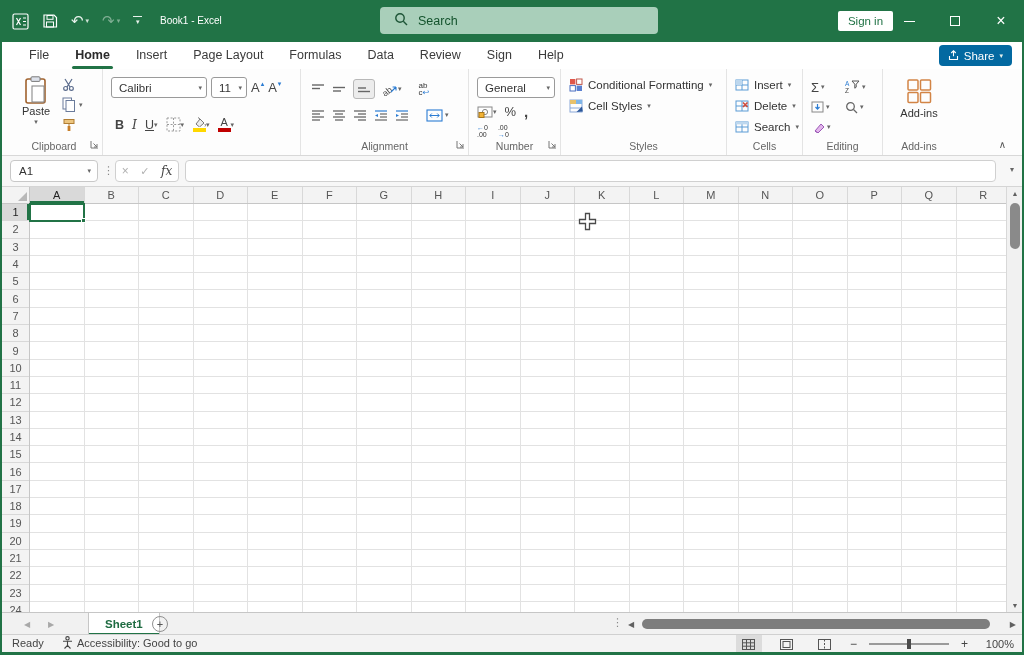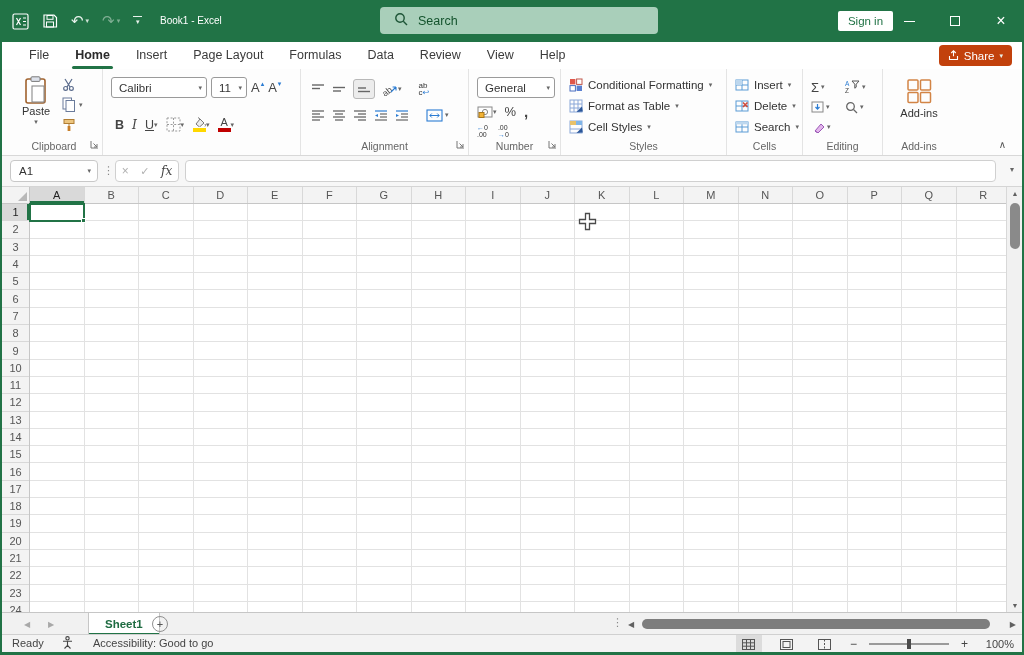--- a/index.html
+++ b/index.html
@@ -25,21 +25,21 @@
   .wbtn .maxbox { width:10px; height:10px; border:1.3px solid #fff; }
   .wbtn.close { font-size:16px; }
 
   
   .tabrow { position:absolute; left:2px; right:2px; top:42px; height:27px; background:#ffffff; }
   .tabs { display:flex; padding-left:14px; height:27px; }
   .tab { padding:0 13px; line-height:26px; font-size:12.5px; color:#3b3b3b; position:relative; }
   .tab.active { font-weight:700; color:#2b2b2b; }
   .tab.active::after { content:""; position:absolute; left:10px; right:10px; bottom:0; height:3px; background:#217346; border-radius:2px; }
   .sharewrap { position:absolute; right:10px; top:3px; }
-  .sharebtn { height:21px; background:#c2410c; border-radius:4px; color:#fff; font-size:11.5px; display:flex; align-items:center; gap:5px; padding:0 9px; }
+  .sharebtn { height:21px; background:#0369a1; border-radius:4px; color:#fff; font-size:11.5px; display:flex; align-items:center; gap:5px; padding:0 9px; }
   .sharebtn .dd { font-size:7px; color:#e8f2ec; }
 
   
   .ribbon { position:absolute; left:2px; right:2px; top:69px; height:87px; background:#fdfdfd; border-bottom:1px solid #d8d8d8; display:flex; padding-left:4px; }
   .rgroup { position:relative; border-right:1px solid #e4e4e4; display:flex; flex-direction:column; padding-top:5px; }
   .rg-content { flex:1; }
   .rg-label { height:16px; text-align:center; font-size:10.5px; color:#666; line-height:14px; position:relative; }
   .launcher { position:absolute; right:3px; bottom:3px; }
   .ddv { font-size:7px; color:#666; }
   .sbtn { display:inline-flex; align-items:center; justify-content:center; }
@@ -146,21 +146,21 @@
   .newsheet { position:absolute; left:150px; top:3px; width:16px; height:16px; border:1px solid #909090; border-radius:50%; display:flex; align-items:center; justify-content:center; font-size:11px; color:#555; }
   .grip { position:absolute; left:610px; top:3px; color:#888; font-size:11px; }
   .hscroll { position:absolute; left:626px; right:18px; top:0; height:22px; }
   .hscroll .sarr { position:absolute; top:7px; font-size:8px; color:#606060; }
   .hscroll .sarr.l { left:0; } .hscroll .sarr.r { right:-12px; }
   .hthumb { position:absolute; left:14px; right:14px; top:6px; height:10px; background:#7d7d7d; border-radius:5px; }
 
   
   .statusbar { position:absolute; left:2px; right:2px; top:634px; height:18px; background:#f3f3f3; border-top:1px solid #d0d0d0; font-size:11px; color:#444; }
   .st-ready { position:absolute; left:10px; top:2px; }
-  .st-access { position:absolute; left:60px; top:1px; display:flex; align-items:center; gap:20px; }
+  .st-access { position:absolute; left:60px; top:1px; display:flex; align-items:center; gap:4px; }
   .st-right { position:absolute; right:8px; top:0; height:18px; display:flex; align-items:center; gap:12px; }
   .viewbtn { display:flex; align-items:center; justify-content:center; width:26px; height:18px; }
   .viewbtn.pressed { background:#dcdcdc; }
   .zoomtrack { position:relative; width:80px; height:2px; background:#9a9a9a; }
   .zoomthumb { position:absolute; left:38px; top:-4px; width:4px; height:10px; background:#4a4a4a; }
   .zsym { font-size:12px; color:#444; }
   .zpct { width:34px; text-align:right; }
 
   .edge { position:absolute; top:42px; bottom:0; width:2px; background:#217346; }
   .edge.l { left:0; } .edge.r { right:0; }
@@ -226,21 +226,21 @@
 
   <div class="tabrow">
     <div class="tabs">
         <div class="tab">File</div>
         <div class="tab active">Home</div>
         <div class="tab">Insert</div>
         <div class="tab">Page Layout</div>
         <div class="tab">Formulas</div>
         <div class="tab">Data</div>
         <div class="tab">Review</div>
-        <div class="tab">View</div>
+        <div class="tab">Sign</div>
         <div class="tab">Help</div>
       </div>
     <div class="sharewrap">
       <div class="sharebtn">
         <svg width="11" height="11" viewBox="0 0 11 11">
             <path d="M1.5 6 v3.5 h8 V6" stroke="#fff" fill="none" stroke-width="1.1"></path>
             <path d="M5.5 1 v5.2 M3.2 3 L5.5 .8 L7.8 3" stroke="#fff" fill="none" stroke-width="1.1"></path>
           </svg>
         <span>Share</span>
           <span class="dd">▾</span>
@@ -485,32 +485,20 @@
     <div class="rgroup g-styles">
       <div class="rg-content">
         <div class="stylerow">
           <svg width="14" height="14" viewBox="0 0 14 14">
               <rect x="1" y="1" width="5.4" height="5.4" fill="#e0564a"></rect>
               <rect x="7.6" y="1" width="5.4" height="5.4" fill="#fff" stroke="#c0564a"></rect>
               <rect x="1" y="7.6" width="5.4" height="5.4" fill="#fff" stroke="#4a6ec0"></rect>
               <rect x="7.6" y="7.6" width="5.4" height="5.4" fill="#5a7fd0"></rect>
             </svg>
           <span>Conditional Formatting</span>
-            <span class="ddv">▾</span>
-        </div>
-        <div class="stylerow">
-          <svg width="14" height="14" viewBox="0 0 14 14">
-              <rect x="1" y="1" width="12" height="12" fill="none" stroke="#8aa7d8"></rect>
-              <line x1="1" y1="5" x2="13" y2="5" stroke="#8aa7d8"></line>
-              <line x1="1" y1="9" x2="13" y2="9" stroke="#8aa7d8"></line>
-              <line x1="5" y1="1" x2="5" y2="13" stroke="#8aa7d8"></line>
-              <line x1="9" y1="1" x2="9" y2="13" stroke="#8aa7d8"></line>
-              <path d="M7.5 13 L13 7.5 L13.8 12.4 Z" fill="#2b579a"></path>
-            </svg>
-          <span>Format as Table</span>
             <span class="ddv">▾</span>
         </div>
         <div class="stylerow">
           <svg width="14" height="14" viewBox="0 0 14 14">
               <rect x="1" y="1" width="12" height="12" fill="none" stroke="#8aa7d8"></rect>
               <rect x="1" y="1" width="6" height="4" fill="#e8c16a"></rect>
               <rect x="7" y="1" width="6" height="4" fill="#7fb5e8"></rect>
               <line x1="1" y1="9" x2="13" y2="9" stroke="#8aa7d8"></line>
               <path d="M7.5 13 L13 7.5 L13.8 12.4 Z" fill="#2b579a"></path>
             </svg>

